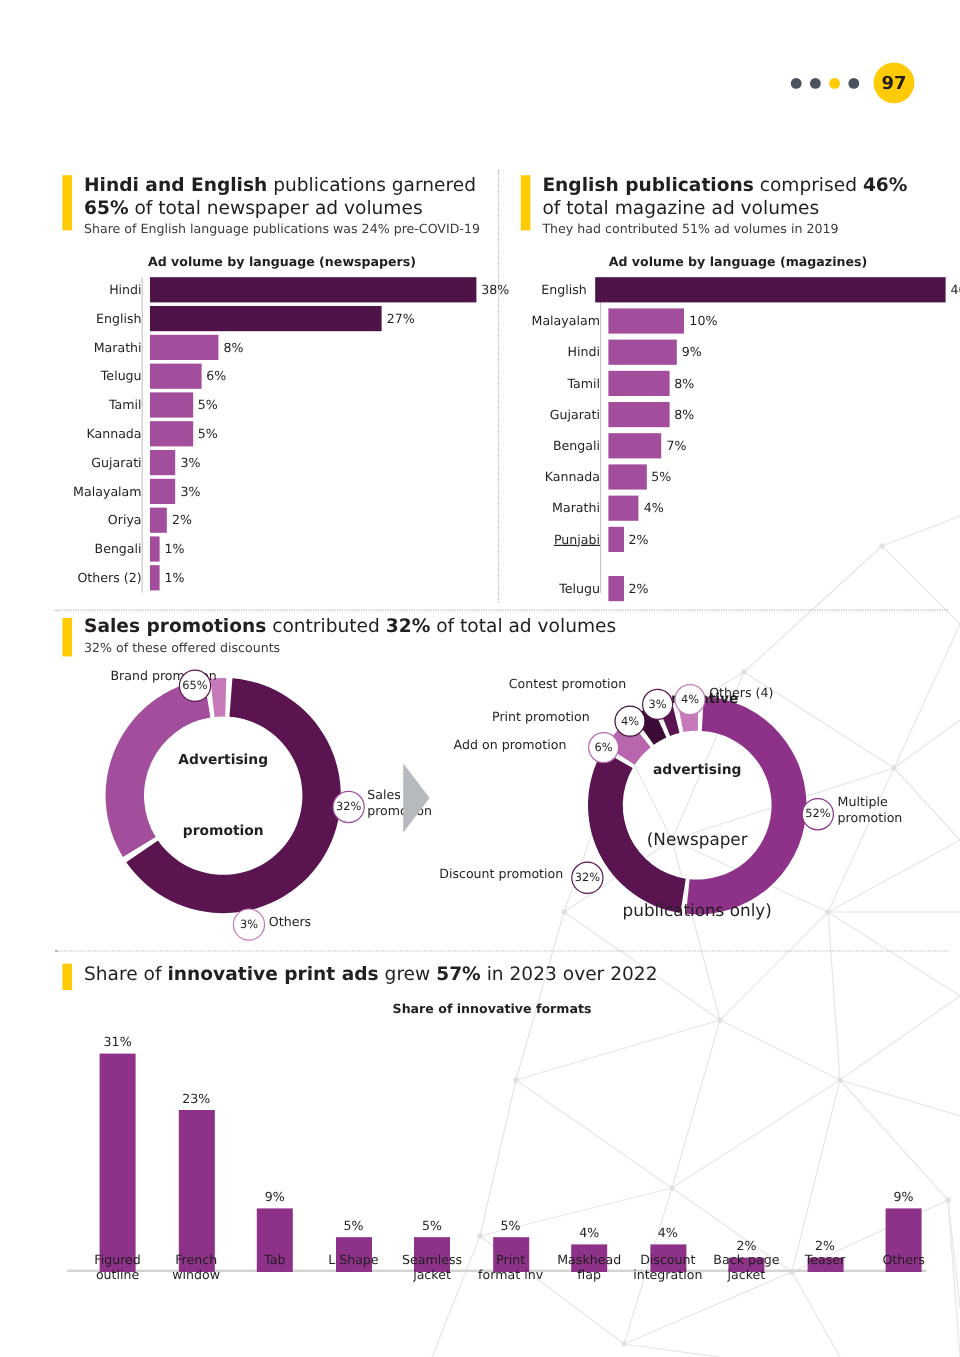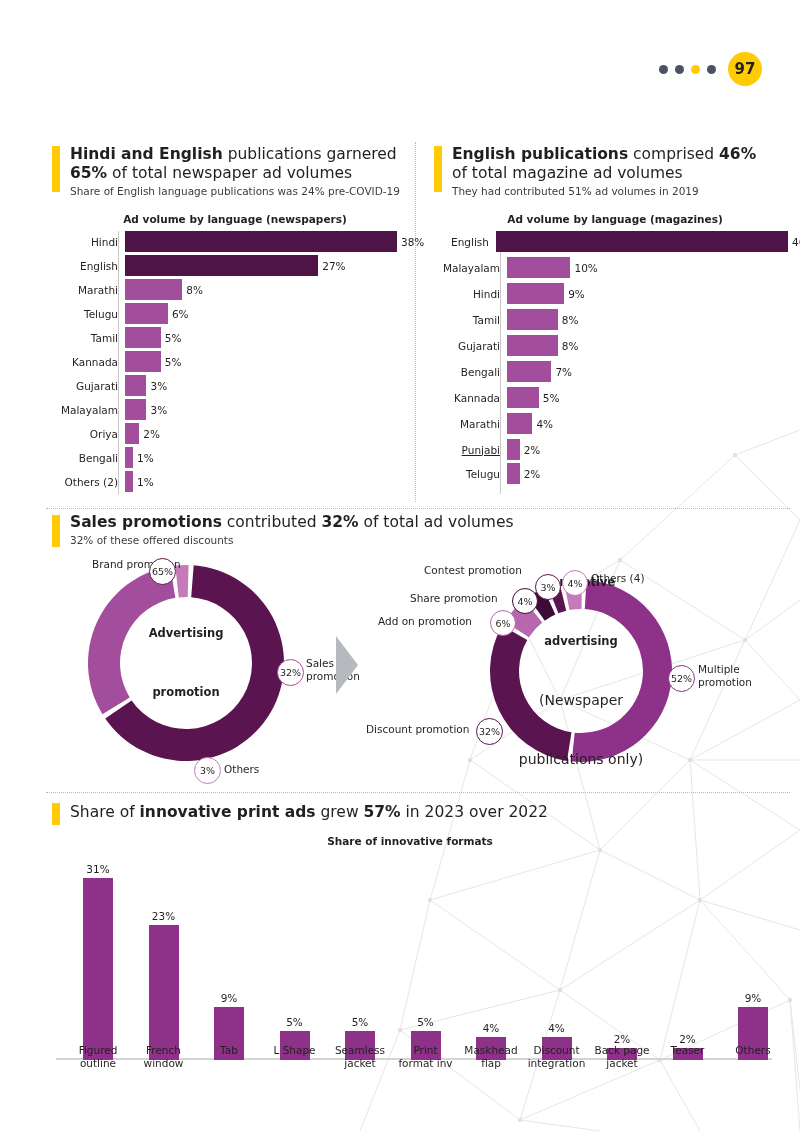--- a/index.html
+++ b/index.html
@@ -279,21 +279,21 @@
           <div class="hbar-val" style="left: 31.7391px;">5%</div>
         </div>
       </div>
       <div class="hbar-row" style="height: 21px; margin-bottom: 5px;">
         <div class="hbar-label" style="width: 72px;">Marathi</div>
         <div class="hbar-track">
           <div class="hbar-fill" style="width: 25.3913px;"></div>
           <div class="hbar-val" style="left: 25.3913px;">4%</div>
         </div>
       </div>
-      <div class="hbar-row" style="height: 21px; margin-bottom: 3px; text-decoration: underline;">
+      <div class="hbar-row" style="height: 21px; margin-bottom: 20px; text-decoration: underline;">
         <div class="hbar-label" style="width: 72px;">Punjabi</div>
         <div class="hbar-track">
           <div class="hbar-fill" style="width: 12.6957px;"></div>
           <div class="hbar-val" style="left: 12.6957px;">2%</div>
         </div>
       </div>
       <div class="hbar-row" style="height: 21px; margin-bottom: 5px;">
         <div class="hbar-label" style="width: 72px;">Telugu</div>
         <div class="hbar-track">
           <div class="hbar-fill" style="width: 12.6957px;"></div>
@@ -378,21 +378,21 @@
   </div>
 
   <div class="cal-label" style="left:591px;top:572px;">
     <span>Others (4)</span>
   </div>
   <div class="pct-bubble" style="left:562px;top:570px;width:24px;height:24px;border:1.6px solid #c77ab9;">
     <span>4%</span>
   </div>
 
   <div class="cal-label" style="left:410px;top:592px;">
-    <span>Share promotion</span>
+    <span>Print promotion</span>
   </div>
   <div class="pct-bubble" style="left:512px;top:588px;width:24px;height:24px;border:1.6px solid #3d0c36;">
     <span>4%</span>
   </div>
 
   <div class="cal-label" style="left:378px;top:615px;">
     <span>Add on promotion</span>
   </div>
   <div class="pct-bubble" style="left:490px;top:610px;width:24px;height:24px;border:1.6px solid #b866ad;">
     <span>6%</span>

